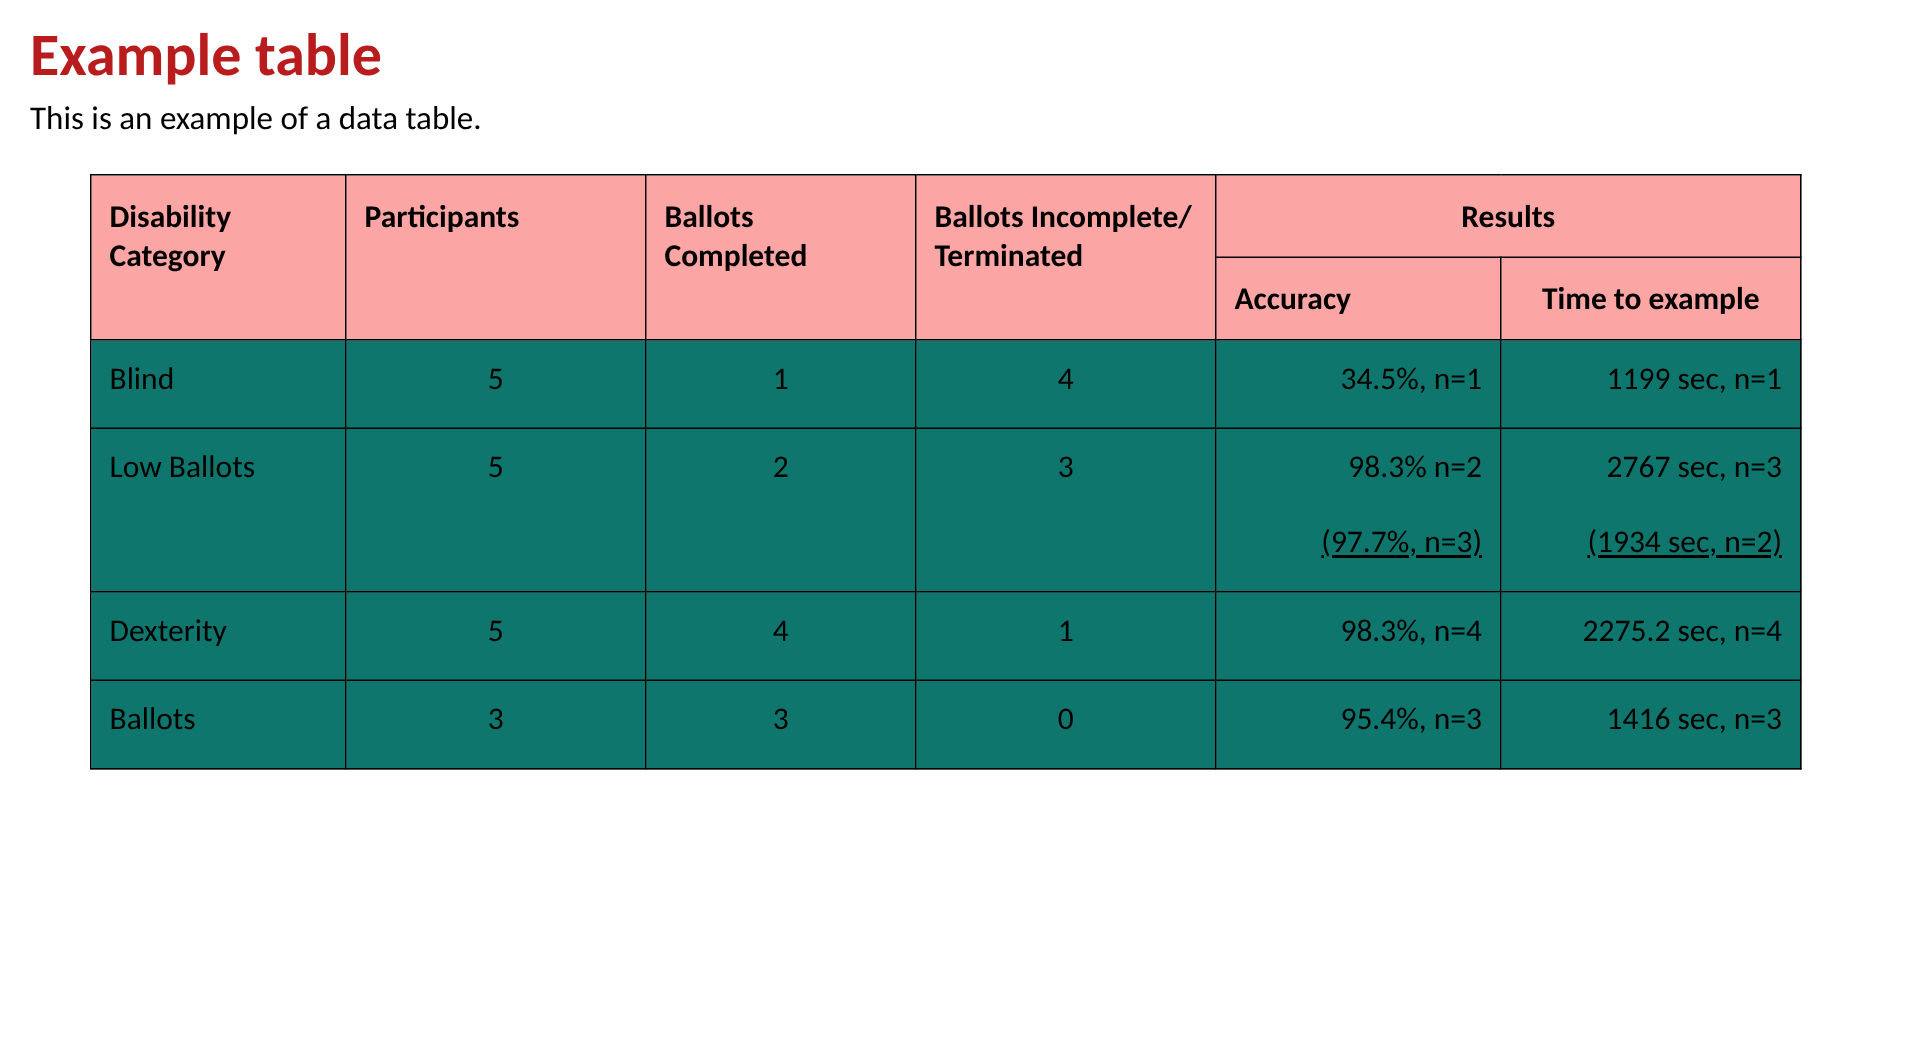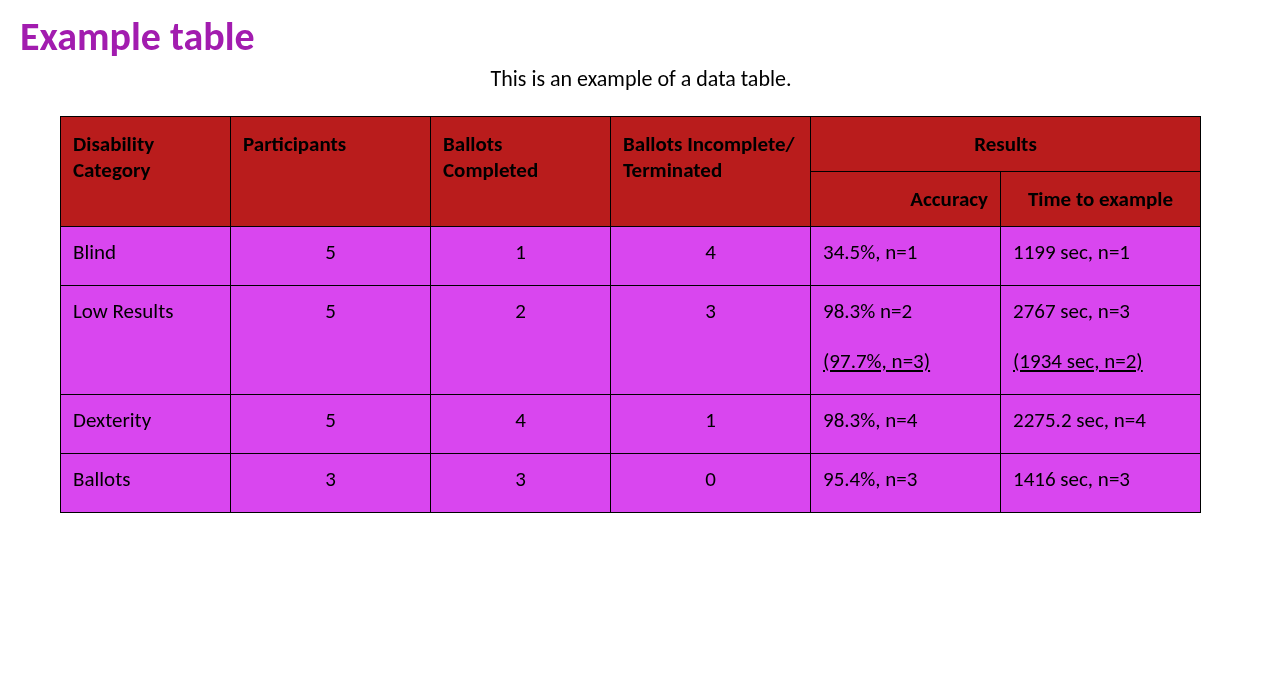--- a/index.html
+++ b/index.html
@@ -3,69 +3,68 @@
   <meta charset="utf-8">
   <style>
     body {
       font-family: Calibri, 'Segoe UI', Arial, sans-serif;
       margin: 0;
       padding: 12px 20px;
       background: #fff;
       color: #000;
     }
     h1.page-title {
-      color: #a21caf;
+      color: #b91c1c;
       font-size: 40px;
       font-weight: 700;
       margin: 0 0 4px 0;
     }
     p.subtitle {
       font-size: 22px;
       margin: 0 0 24px 0;
       color: #000;
-      text-align: center;
     }
     .table-wrap {
       margin-left: 40px;
     }
     table.data-table {
       border-collapse: collapse;
       width: 1140px;
       table-layout: fixed;
     }
     table.data-table th,
     table.data-table td {
       border: 1.5px solid #000;
       font-size: 21px;
       vertical-align: top;
     }
     table.data-table th {
-      background: #b91c1c;
+      background: #fca5a5;
       font-weight: 700;
       text-align: left;
       padding: 14px 12px 14px 12px;
     }
     table.data-table th.results-group {
       text-align: center;
       padding: 14px 0;
     }
     table.data-table th.sub {
-      text-align: right;
+      text-align: left;
       padding: 14px 12px;
     }
     table.data-table th.sub.time {
       text-align: center;
     }
     table.data-table td {
       padding: 12px 12px 20px 12px;
-      background: #d946ef;
+      background: #0f766e;
     }
     td.cat { text-align: left; }
     td.num { text-align: center; }
-    td.res { text-align: left; }
+    td.res { text-align: right; }
     td.multi .line2 {
       display: block;
       margin-top: 24px;
       text-decoration: underline;
     }
     
     col.c1 { width: 170px; }
     col.c2 { width: 200px; }
     col.c3 { width: 180px; }
     col.c4 { width: 200px; }
@@ -104,21 +103,21 @@
     <tbody>
       <tr>
         <td class="cat">Blind</td>
         <td class="num">5</td>
         <td class="num">1</td>
         <td class="num">4</td>
         <td class="res"><span>34.5%, n=1</span></td>
         <td class="res"><span>1199 sec, n=1</span></td>
       </tr>
       <tr>
-        <td class="cat">Low Results</td>
+        <td class="cat">Low Ballots</td>
         <td class="num">5</td>
         <td class="num">2</td>
         <td class="num">3</td>
         <td class="res multi">
           <span>98.3% n=2</span>
           <span class="line2">(97.7%, n=3)</span>
         </td>
         <td class="res multi">
           <span>2767 sec, n=3</span>
           <span class="line2">(1934 sec, n=2)</span>

